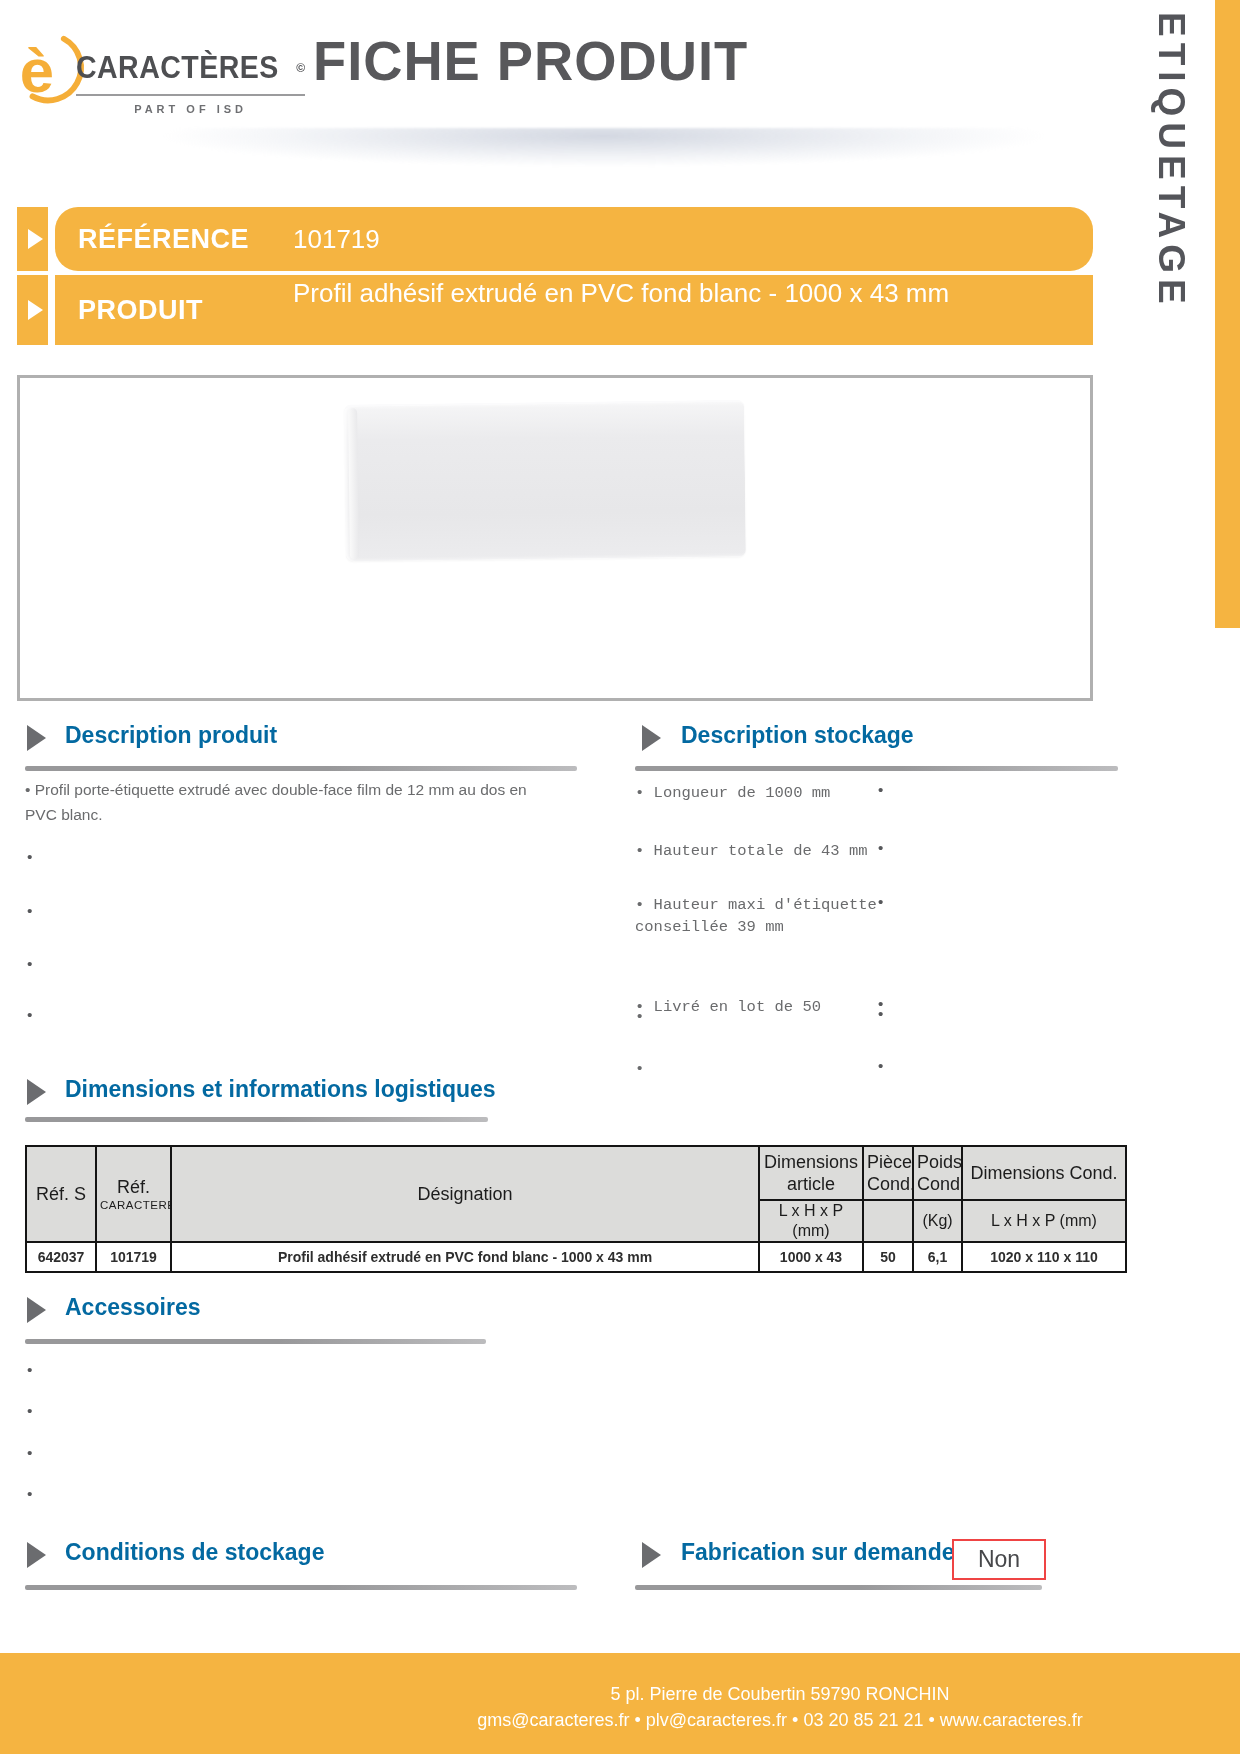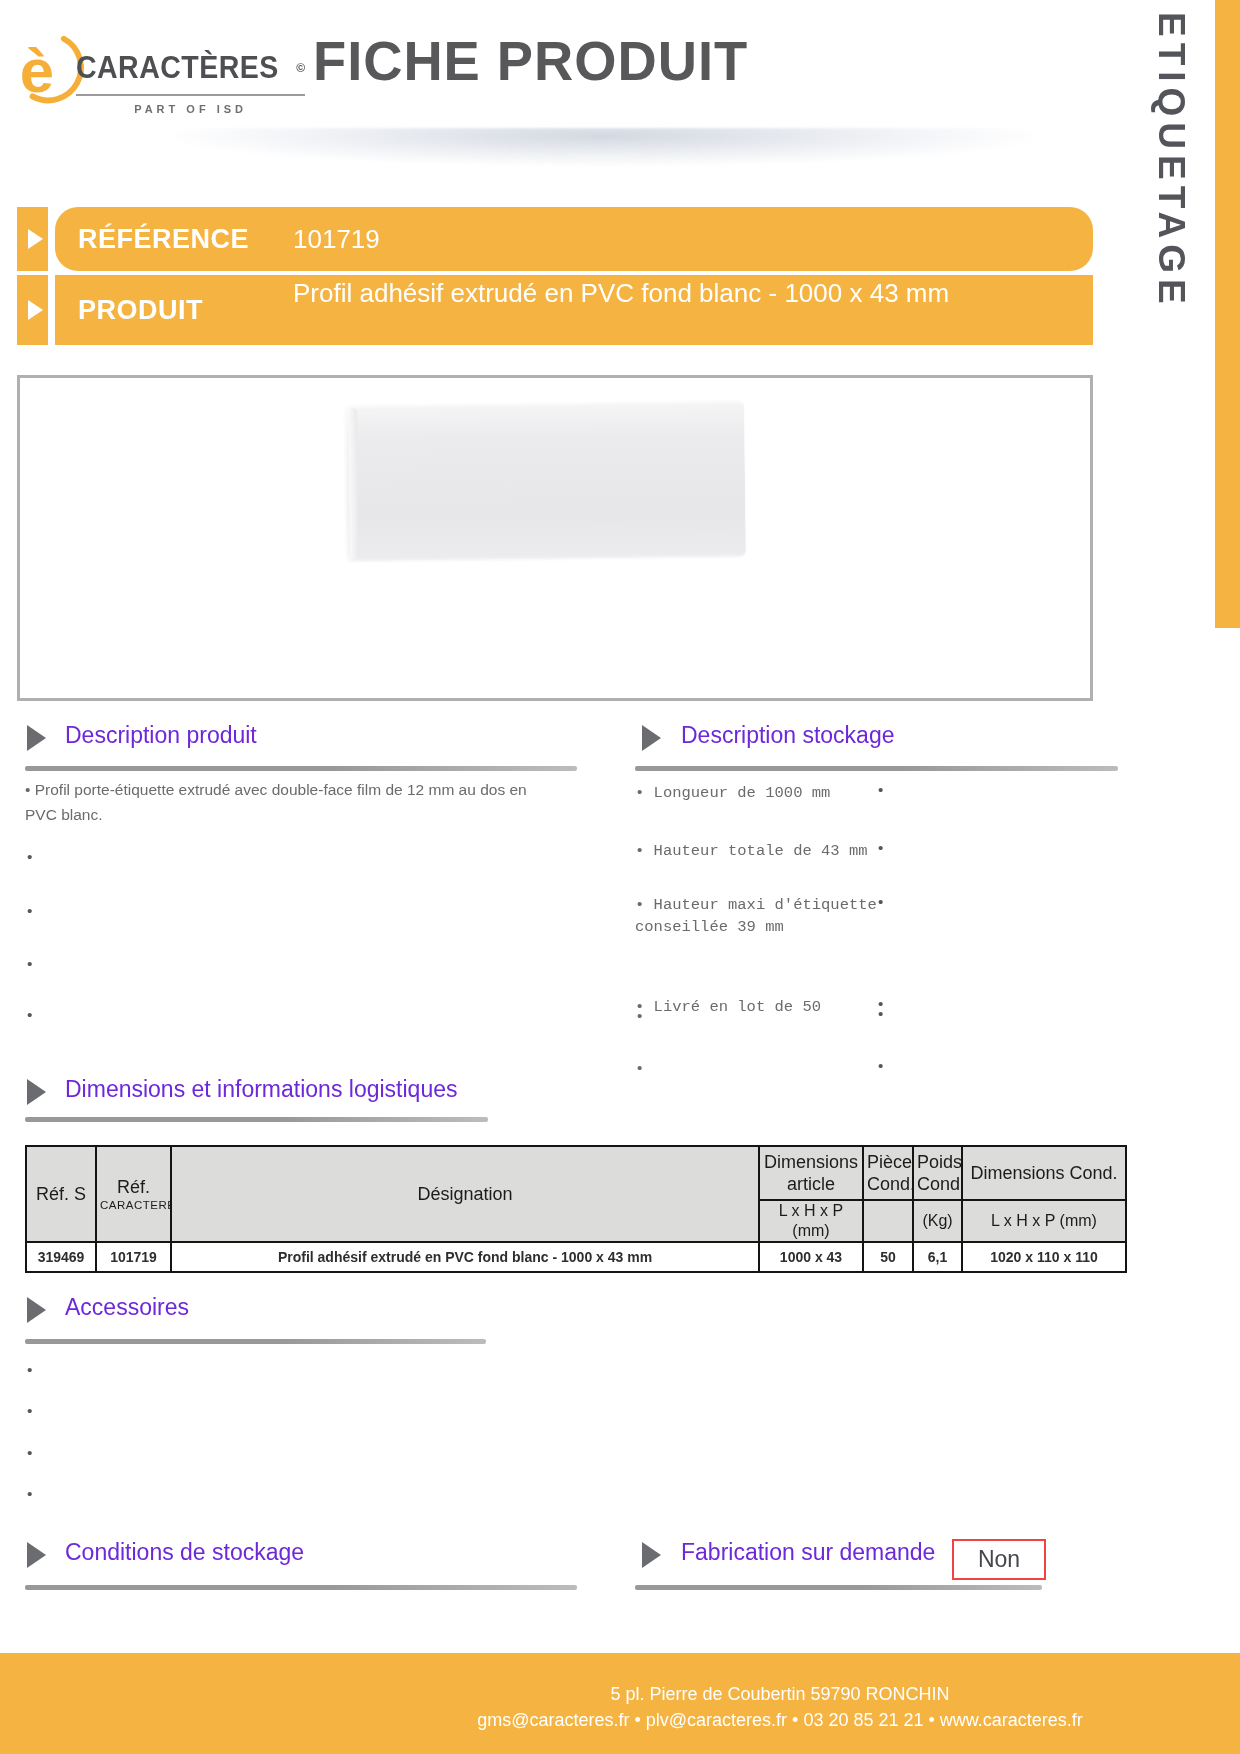--- a/index.html
+++ b/index.html
@@ -47,21 +47,21 @@
   .strip{position:absolute;left:325px;top:24px;width:400px;height:155px;border-radius:7px;
      background:linear-gradient(180deg,#f5f5f6 0%,#ebebed 22%,#e7e7e9 70%,#ececee 100%);
      border-top:2px solid #fbfbfc;transform:rotate(-0.7deg);
      box-shadow:inset 3px 0 4px rgba(255,255,255,0.9), 0 1px 2px rgba(0,0,0,0.04);}
   .strip::before{content:"";position:absolute;left:4px;top:2px;bottom:2px;width:9px;
      border-radius:6px;background:linear-gradient(90deg,#fafafa,#e9e9eb);}
 
   
   .sec-tri{position:absolute;width:0;height:0;border-top:13px solid transparent;
            border-bottom:13px solid transparent;border-left:19px solid #6b6c6f;}
-  .sec-title{position:absolute;font-size:23px;font-weight:400;color:#6d28d9;}
+  .sec-title{position:absolute;font-size:23px;font-weight:700;color:#0369a1;}
   .rule{position:absolute;height:5px;border-radius:2px;
         background:linear-gradient(to right,#98989a 55%,#bcbcbe);}
 
   .body-text{font-size:15.5px;color:#6a6b6d;line-height:1.6;}
   .dot{position:absolute;font-size:15.5px;color:#56575a;}
 
   .tech-row{position:absolute;left:635px;width:335px;font-family:Liberation Mono, monospace;}
   .tech-left{display:block;width:292px;font-size:15.5px;color:#6a6b6d;line-height:1.45;}
   .tech-dot{position:absolute;left:241px;top:0;font-size:15.5px;color:#56575a;}
 
@@ -193,21 +193,21 @@
       <th>Poids Cond.</th>
       <th>Dimensions Cond.</th>
     </tr>
     <tr class="sub">
       <th>L x H x P (mm)</th>
       <th></th>
       <th>(Kg)</th>
       <th>L x H x P (mm)</th>
     </tr>
     <tr class="data">
-      <td>319469</td>
+      <td>642037</td>
       <td>101719</td>
       <td>Profil adhésif extrudé en PVC fond blanc - 1000 x 43 mm</td>
       <td>1000 x 43</td>
       <td>50</td>
       <td>6,1</td>
       <td>1020 x 110 x 110</td>
     </tr>
   </tbody>
     </table>
 

